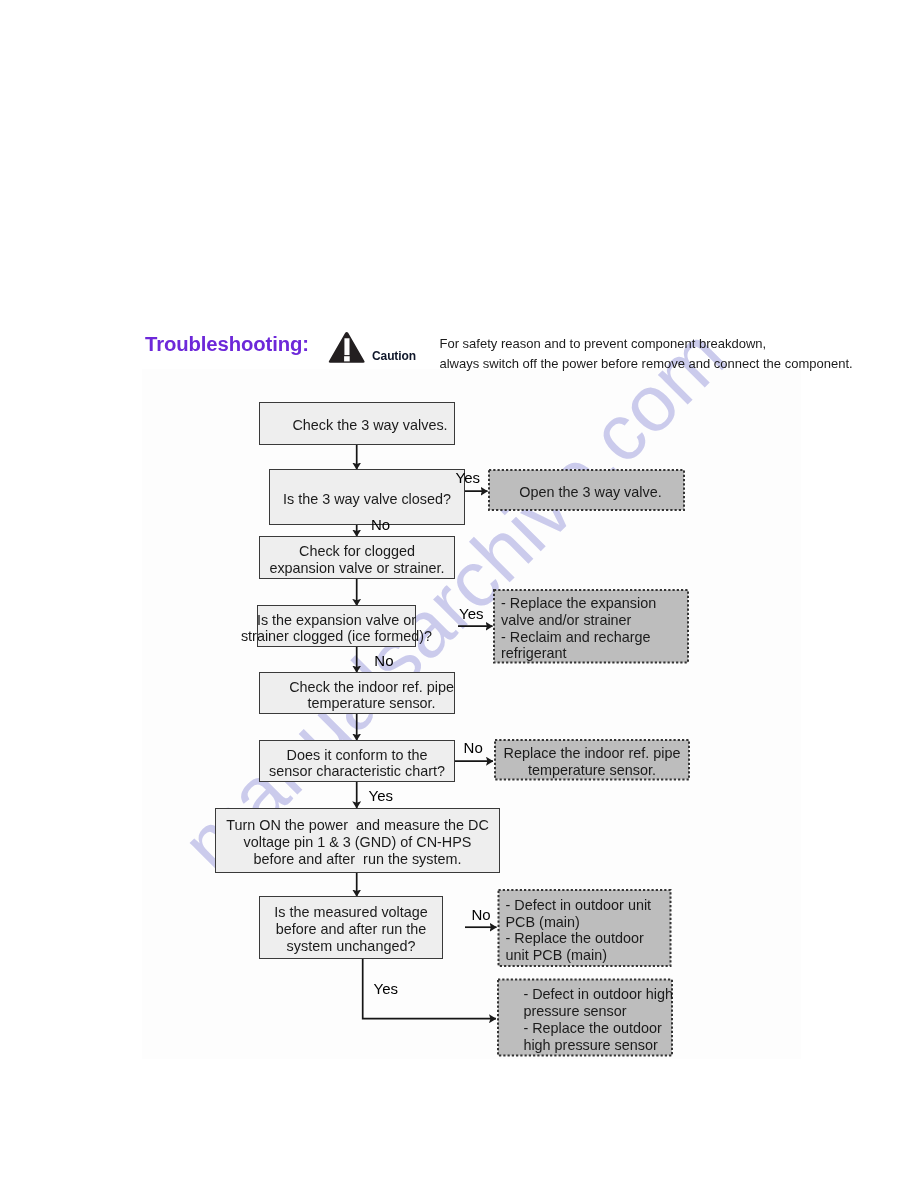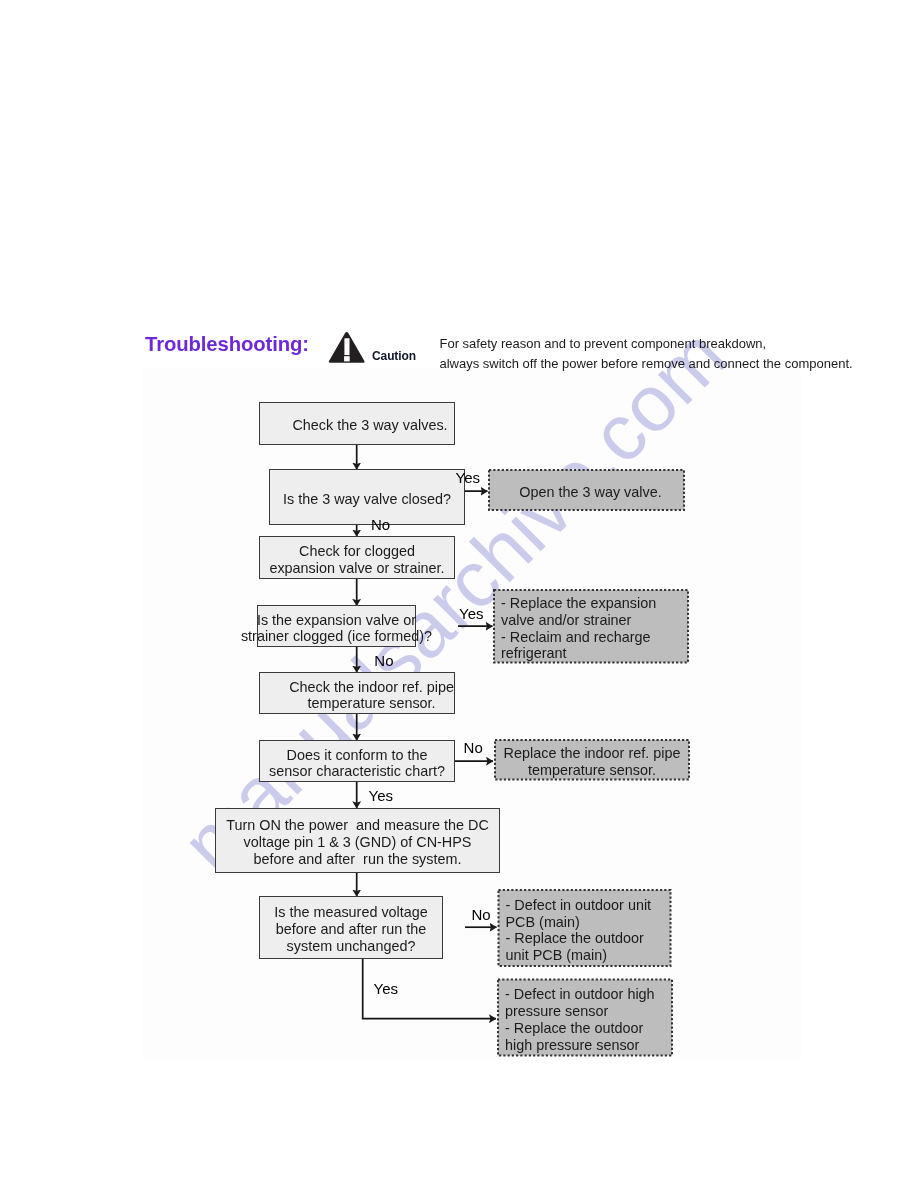--- a/index.html
+++ b/index.html
@@ -121,21 +121,21 @@
   </div>
 
   <div class="node proc" style="left:259px;top:896px;width:184px;height:62.5px;">
     <span><i>Is the measured voltage</i><br><i>before and after run the</i><br><i>system unchanged?</i></span>
   </div>
 
   <div class="node result" style="left:497.5px;top:889px;width:174px;height:78px;">
     <span class="txt"><i>- Defect in outdoor unit</i><br><i>PCB (main)</i><br><i>- Replace the outdoor</i><br><i>unit PCB (main)</i></span>
   </div>
 
-  <div class="node result" style="left:497px;top:978.5px;width:176px;height:78px;">
+  <div class="node result" style="left:497px;top:978.5px;width:176px;height:78px;justify-content:flex-end;">
     <span class="txt"><i>- Defect in outdoor high</i><br><i>pressure sensor</i><br><i>- Replace the outdoor</i><br><i>high pressure sensor</i></span>
   </div>
 
   <div class="lbl" style="left:455.5px;top:470px;">Yes</div>
   <div class="lbl" style="left:371px;top:516.6px;">No</div>
   <div class="lbl" style="left:459px;top:606.2px;">Yes</div>
   <div class="lbl" style="left:374.3px;top:652.8px;">No</div>
   <div class="lbl" style="left:463.6px;top:739.8px;">No</div>
   <div class="lbl" style="left:368.5px;top:787.6px;">Yes</div>
   <div class="lbl" style="left:471.4px;top:906.8px;">No</div>

